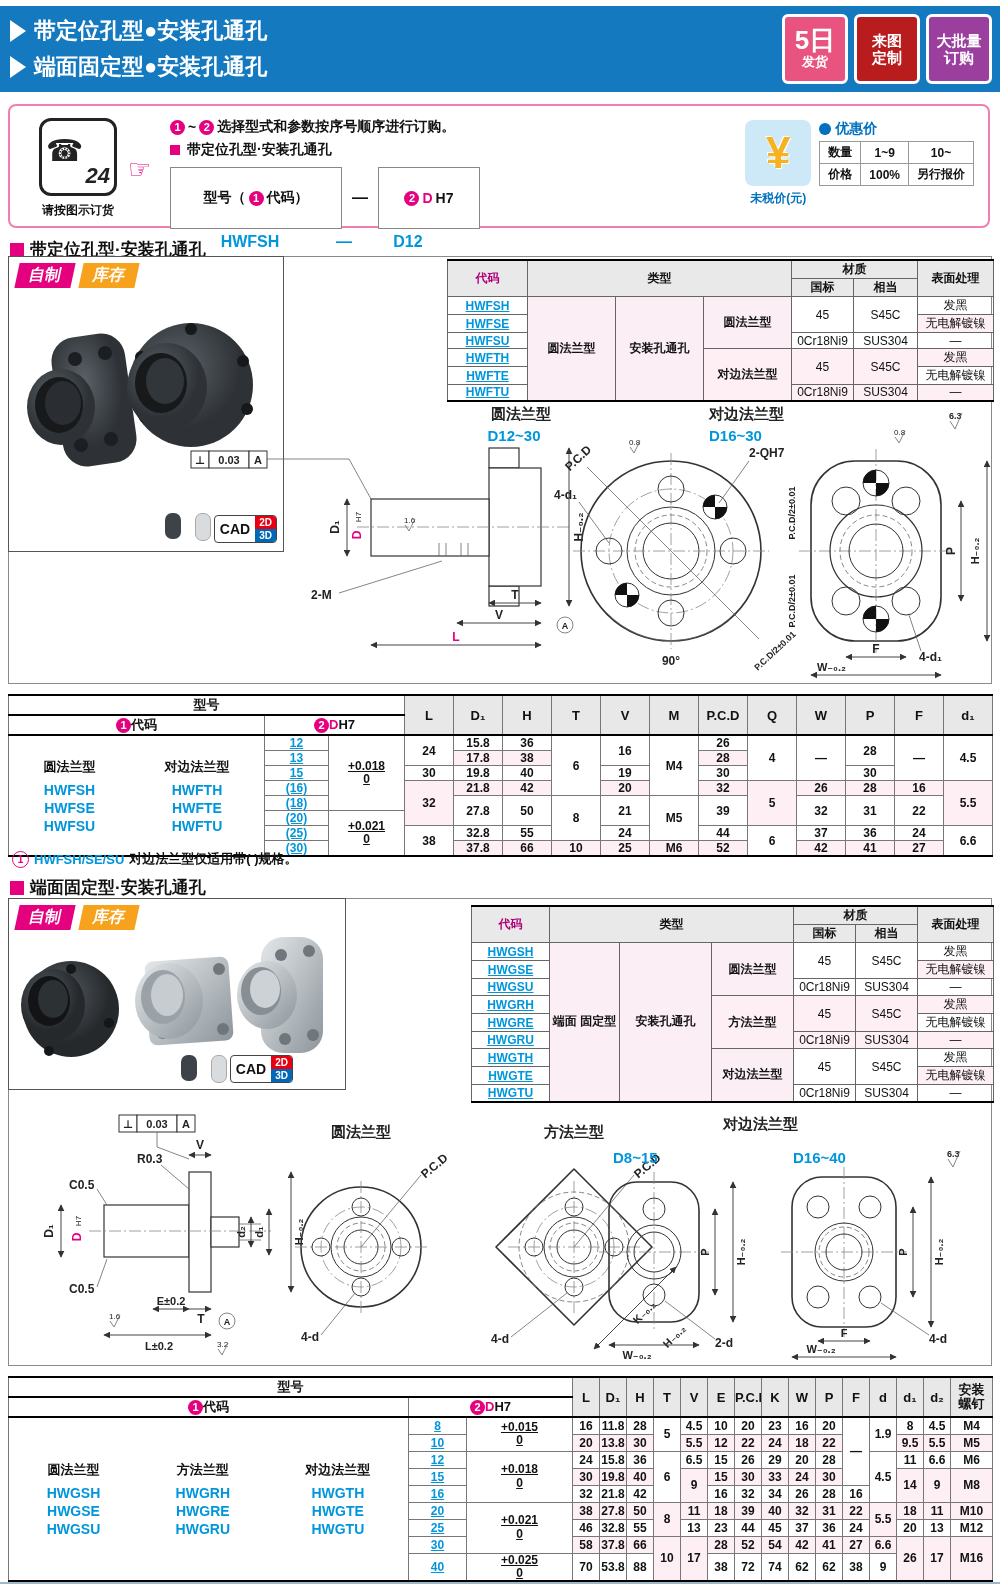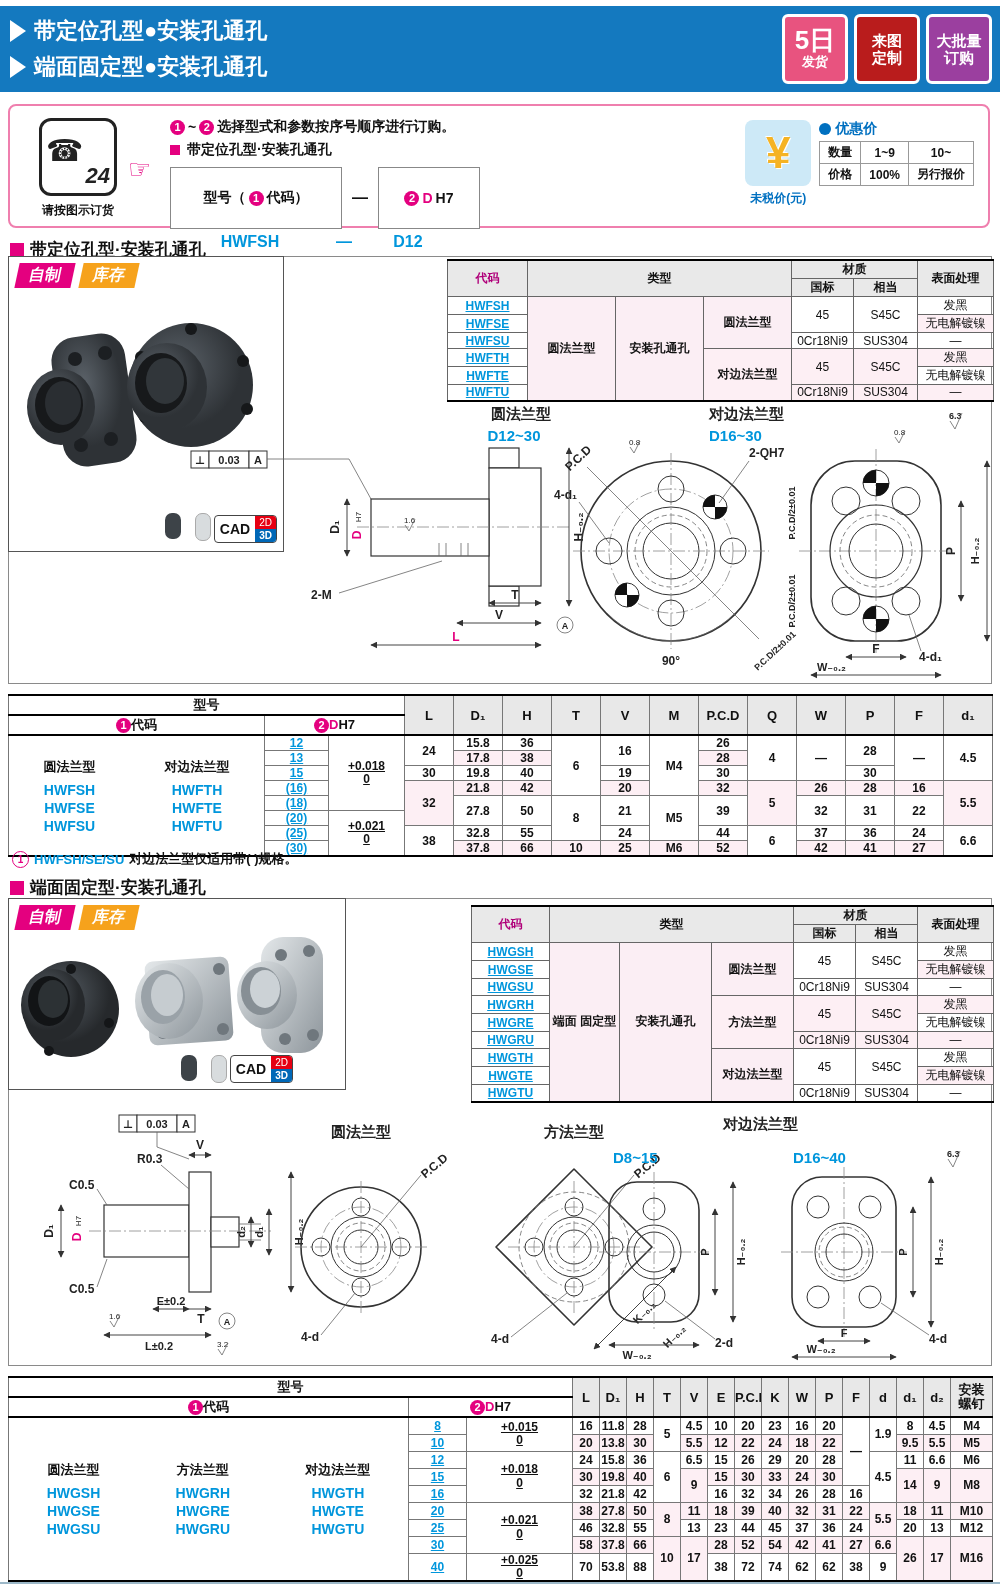--- a/index.html
+++ b/index.html
@@ -58,21 +58,21 @@
   
   .content{position:absolute;left:8px;width:984px;border:1px solid #8a8a8a;box-sizing:border-box;background:#fff;}
   .photobox{position:absolute;top:-1px;left:-1px;border:1px solid #555;box-sizing:border-box;background:#fff;}
   .badge-row{position:absolute;top:6px;left:8px;display:flex;gap:8px;z-index:3;}
   .bmade{background:#e4007f;color:#fff;font-weight:bold;font-size:16px;padding:2px 12px;transform:skewX(-12deg);}
   .bstock{background:#f6a21c;color:#fff;font-weight:bold;font-size:16px;padding:2px 12px;transform:skewX(-12deg);}
   .cadbadge{position:absolute;display:flex;align-items:stretch;border:1px solid #444;border-radius:4px;background:#fff;
             overflow:hidden;z-index:3;}
   .cadtxt{font-size:14px;font-weight:bold;padding:4px 5px;display:flex;align-items:center;}
   .cadcol{display:flex;flex-direction:column;}
-  .c2d{background:#e60012;color:#fff;font-size:10px;font-weight:normal;padding:1px 4px;}
+  .c2d{background:#e60012;color:#fff;font-size:10px;font-weight:bold;padding:1px 4px;}
   .c3d{background:#0068b7;color:#fff;font-size:10px;font-weight:bold;padding:1px 4px;}
   .pins{position:absolute;display:flex;gap:14px;z-index:3;}
   .pin1{width:16px;height:26px;border-radius:7px;background:#3d4348;}
   .pin2{width:14px;height:26px;border-radius:7px;background:#d8dcde;border:1px solid #aaa;}
   
   table.codes{border-collapse:collapse;position:absolute;table-layout:fixed;}
   table.codes th,table.codes td{border:1px solid #666;font-size:12px;text-align:center;padding:0;overflow:hidden;white-space:nowrap;}
   table.codes th{background:#e9e9e9;font-weight:bold;}
   table.codes{border-top:2px solid #000;border-bottom:2px solid #000;}
   td.codecell{color:#0096dc;font-weight:bold;text-decoration:underline;}

